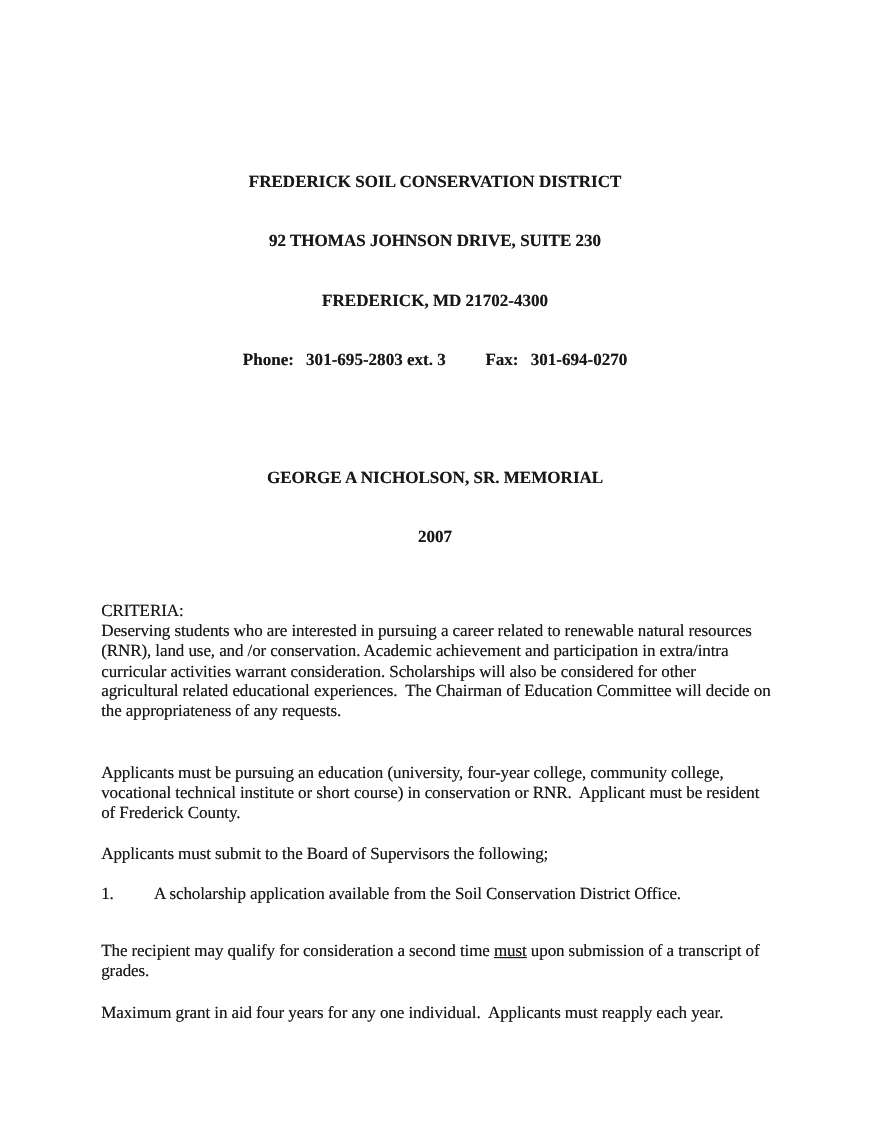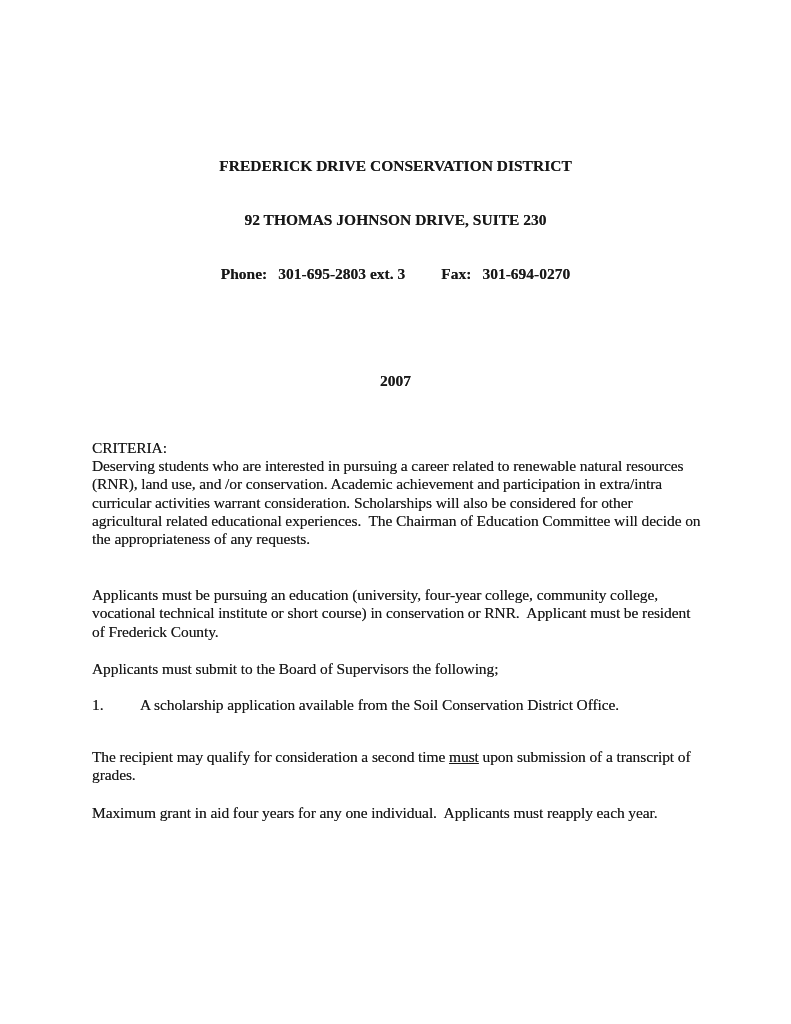--- a/index.html
+++ b/index.html
@@ -46,26 +46,28 @@
   .gap-big { margin-top: 34px; }
   .req-num { display: inline-block; width: 48px; }
   .u { text-decoration: underline; }
 </style>
 </head>
 <body>
 
 <div class="page">
 
   <div class="letterhead">
-    <div>FREDERICK DRIVE CONSERVATION DISTRICT</div>
+    <div>FREDERICK SOIL CONSERVATION DISTRICT</div>
     <div>92 THOMAS JOHNSON DRIVE, SUITE 230</div>
+    <div>FREDERICK, MD 21702-4300</div>
     <div class="contact-line"><span>Phone:</span><span class="label-gap"></span><span>301-695-2803 ext. 3</span><span class="mid-gap"></span><span>Fax:</span><span class="label-gap"></span><span>301-694-0270</span></div>
   </div>
 
   <div class="doc-title">
+    <div>GEORGE A NICHOLSON, SR. MEMORIAL</div>
     <div>2007</div>
   </div>
 
   <div class="body-col">
 
     <div class="heading-line">CRITERIA:</div>
     <p class="para">Deserving students who are interested in pursuing a career related to renewable natural resources (RNR), land use, and /or conservation. Academic achievement and participation in extra/intra curricular activities warrant consideration. Scholarships will also be considered for other agricultural related educational experiences.  The Chairman of Education Committee will decide on the appropriateness of any requests.</p>
 
     <p class="para gap-2">Applicants must be pursuing an education (university, four-year college, community college, vocational technical institute or short course) in conservation or RNR.  Applicant must be resident of Frederick County.</p>
 

